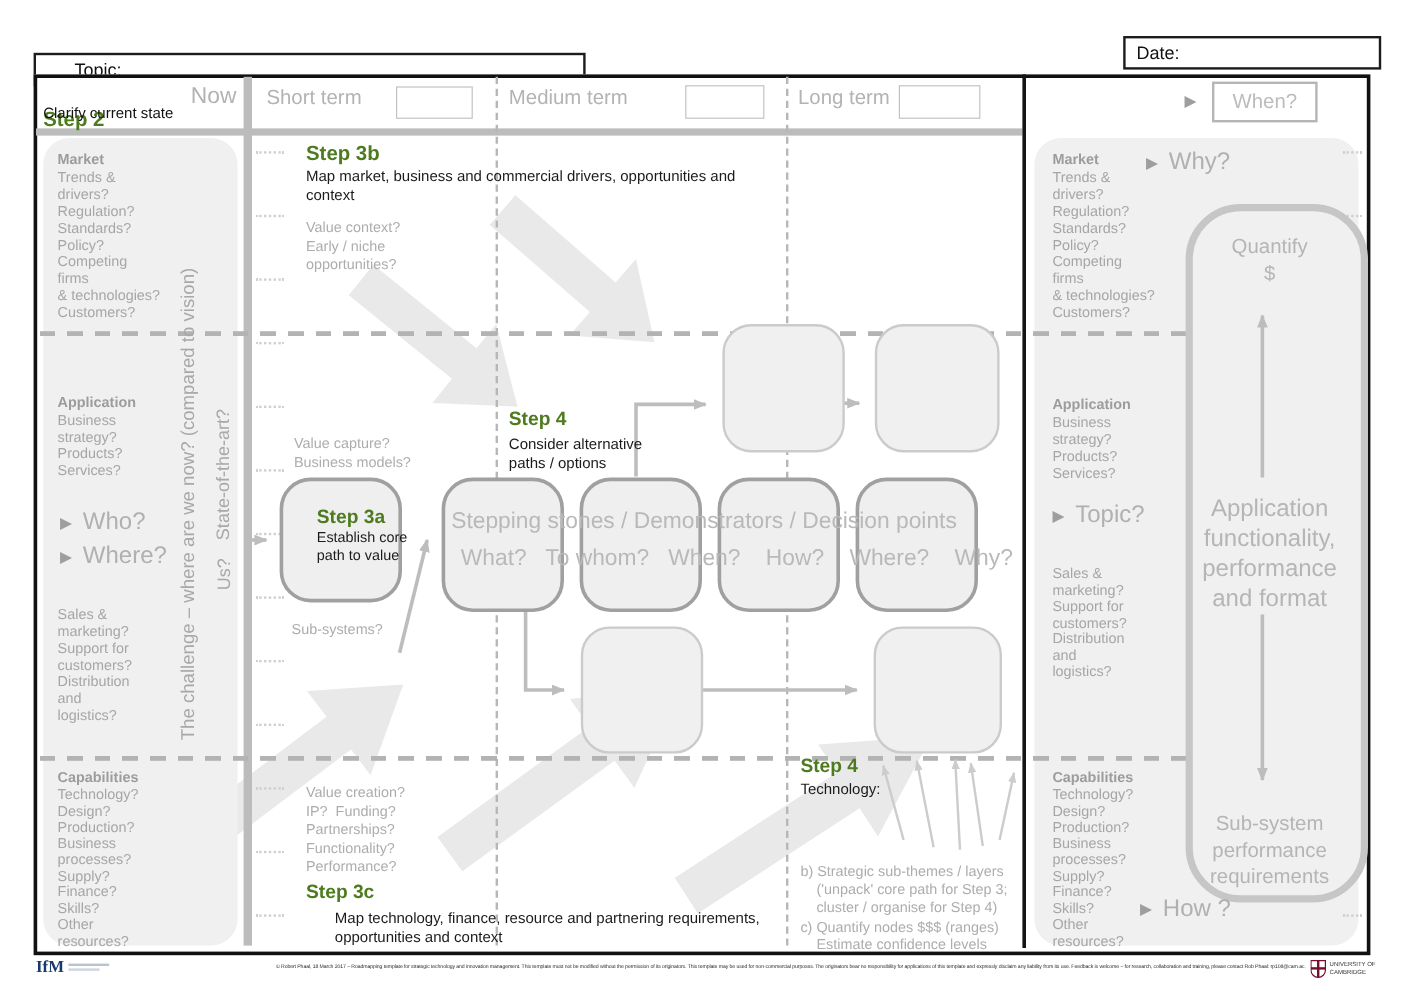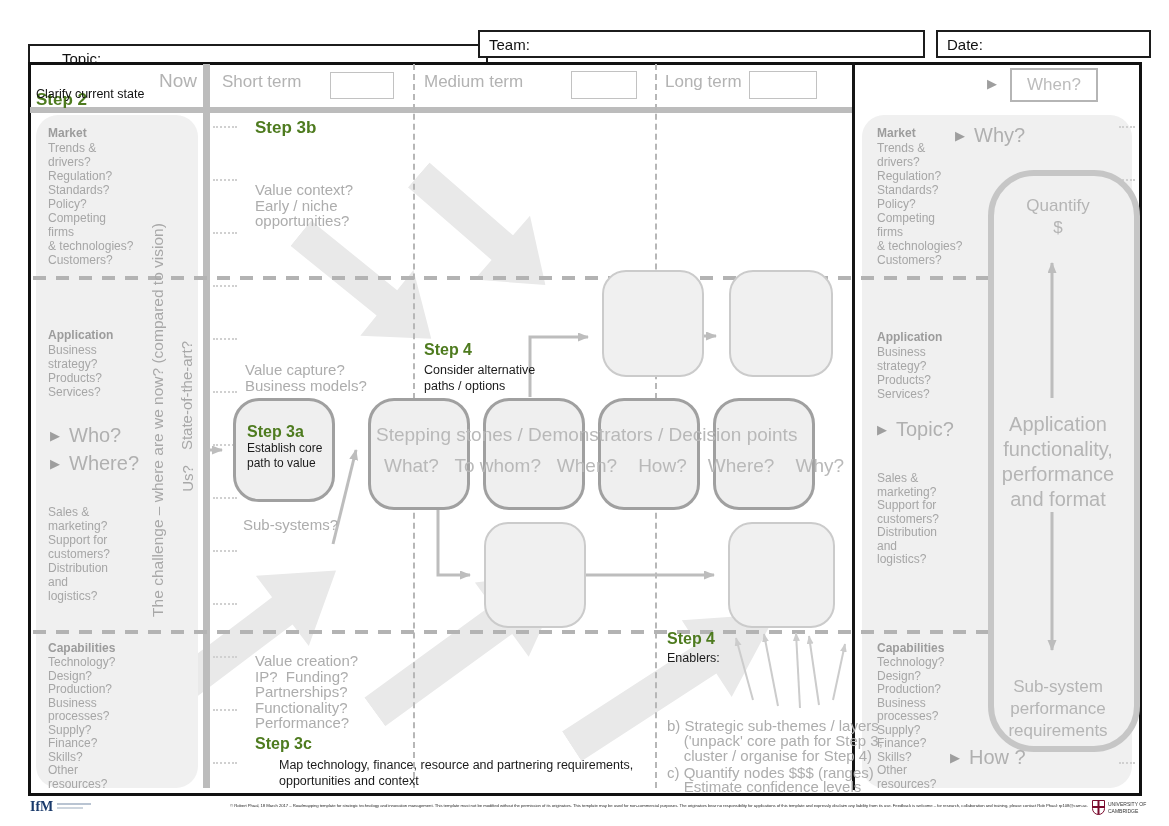--- a/index.html
+++ b/index.html
@@ -7,21 +7,21 @@
   .abs{position:absolute;}
   .canvas{position:absolute;left:0;top:0;width:1169px;height:826px;background:#fff;overflow:hidden;}
   .tbox{position:absolute;border:2px solid #1c1c1c;background:#fff;display:flex;align-items:center;padding-left:9px;font-size:15px;color:#111;}
   .frame{position:absolute;left:28px;top:62px;width:1108px;height:728px;border:3px solid #111;background:#fff;}
   .glabel{font-size:17px;color:#b3b3b3;}
   .termbox{position:absolute;background:#fff;border:1.5px solid #c2c2c2;z-index:6;}
   .whenbox{position:absolute;background:#fff;border:2px solid #b5b5b5;z-index:6;display:flex;align-items:center;justify-content:center;font-size:17px;color:#bcbcbc;}
   .steptitle{font-weight:bold;font-size:16px;color:var(--green,#4e7b1f);z-index:7;}
   .steptitle.lg{font-size:17px;}
   .stepdesc{font-size:12.5px;color:#1b1b1b;line-height:16px;white-space:pre;z-index:7;}
-  .hint{font-size:15px;color:#adadad;line-height:15.5px;white-space:pre;z-index:7;}
+  .hint{font-size:12px;color:#adadad;line-height:15.5px;white-space:pre;z-index:7;}
   .panel{position:absolute;background:#f0f0f0;border-radius:22px;z-index:2;}
   .phead{font-size:12px;font-weight:bold;color:#9c9c9c;z-index:7;}
   .plist{font-size:12px;color:#a6a6a6;line-height:14px;white-space:pre;z-index:7;}
   .plist.tight{line-height:13.5px;}
   .biglabel{display:flex;align-items:center;gap:9px;z-index:7;}
   .biglabel .txt{font-size:20px;color:#b0b0b0;}
   .tri{color:#9e9e9e;font-size:13px;line-height:1;}
   .box-dark{position:absolute;background:#efefef;border:3px solid #a0a0a0;border-radius:26px;z-index:5;}
   .box-light{position:absolute;background:#f0f0f0;border:2px solid #cbcbcb;border-radius:24px;z-index:5;}
   .vdash{position:absolute;width:0;border-left:2px dashed #b7b7b7;z-index:3;}
@@ -39,23 +39,20 @@
   svg.lines{position:absolute;left:0;top:0;z-index:4;pointer-events:none;}
 </style>
 </head>
 <body>
 
 <div class="canvas">
 
   <div class="tbox" style="left:28px;top:44px;width:424px;height:24px;padding-left:32px;">
       <span>Topic:</span>
     </div>
-  <div class="tbox" style="left:478px;top:30px;width:434px;height:24px;">
-      <span>Team:</span>
-    </div>
   <div class="tbox" style="left:936px;top:30px;width:202px;height:24px;">
       <span>Date:</span>
     </div>
 
   <div class="frame"></div>
 
   <div class="bigarrow" style="left:282px;top:238px;width:168px;height:96px;transform:rotate(39deg);"></div>
   <div class="bigarrow" style="left:398px;top:182px;width:168px;height:96px;transform:rotate(41deg);"></div>
   <div class="bigarrow" style="left:158px;top:580px;width:198px;height:100px;transform:rotate(-37deg);"></div>
   <div class="bigarrow" style="left:352px;top:590px;width:238px;height:104px;transform:rotate(-36deg);"></div>
@@ -132,48 +129,50 @@
       <span class="vtext" style="font-size:15.5px;">The challenge  –  where are we now?  (compared to vision)</span>
     </div>
   <div class="vwrap" style="left:187px;top:395px;">
       <span class="vtext">State-of-the-art?</span>
     </div>
   <div class="vwrap" style="left:187px;top:478px;">
       <span class="vtext">Us?</span>
     </div>
 
   <div class="abs steptitle lg" style="left:255px;top:118px;">Step 3b</div>
+  <div class="abs stepdesc" style="left:255px;top:139px;">Map market, business and commercial drivers, opportunities and
+context</div>
   <div class="abs hint" style="left:255px;top:182px;">Value context?
 Early / niche
 opportunities?</div>
   <div class="abs hint" style="left:245px;top:362px;">Value capture?
 Business models?</div>
   <div class="abs steptitle" style="left:424px;top:341px;">Step 4</div>
   <div class="abs stepdesc" style="left:424px;top:362px;">Consider alternative
 paths / options</div>
   <div class="abs hint" style="left:243px;top:517px;">Sub-systems?</div>
   <div class="abs hint" style="left:255px;top:653px;">Value creation?
 IP?  Funding?
 Partnerships?
 Functionality?
 Performance?</div>
   <div class="abs steptitle" style="left:255px;top:735px;">Step 3c</div>
   <div class="abs stepdesc" style="left:255px;top:757px;margin-left:24px;">Map technology, finance, resource and partnering requirements,
 opportunities and context</div>
 
   <div class="abs steptitle" style="left:667px;top:630px;">Step 4</div>
-  <div class="abs stepdesc" style="left:667px;top:650px;">Enablers:</div>
+  <div class="abs stepdesc" style="left:667px;top:650px;">Technology:</div>
   <div class="abs hint" style="left:667px;top:719px;line-height:14.8px;">b) Strategic sub-themes / layers
     ('unpack' core path for Step 3;
     cluster / organise for Step 4)</div>
   <div class="abs hint" style="left:667px;top:766px;line-height:14px;">c) Quantify nodes $$$ (ranges)
     Estimate confidence levels</div>
 
   <div class="box-dark" style="left:233px;top:398px;width:96px;height:98px;">
-    <div style="padding:22px 0 0 11px;">
+    <div style="padding:22px 0 0 28px;">
       <div class="steptitle">Step 3a</div>
       <div class="stepdesc" style="font-size:12px;line-height:15px;">Establish core
 path to value</div>
     </div>
   </div>
   <div class="box-dark" style="left:368px;top:398px;width:96px;height:106px;"></div>
   <div class="box-dark" style="left:483px;top:398px;width:96px;height:106px;"></div>
   <div class="box-dark" style="left:598px;top:398px;width:96px;height:106px;"></div>
   <div class="box-dark" style="left:713px;top:398px;width:96px;height:106px;"></div>
   <div class="box-light" style="left:602px;top:270px;width:98px;height:103px;"></div>

